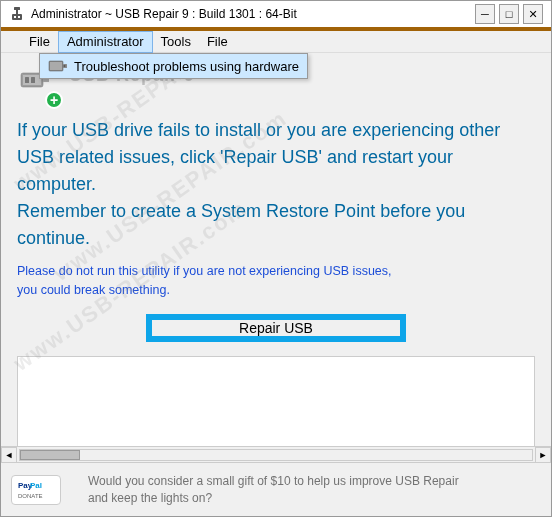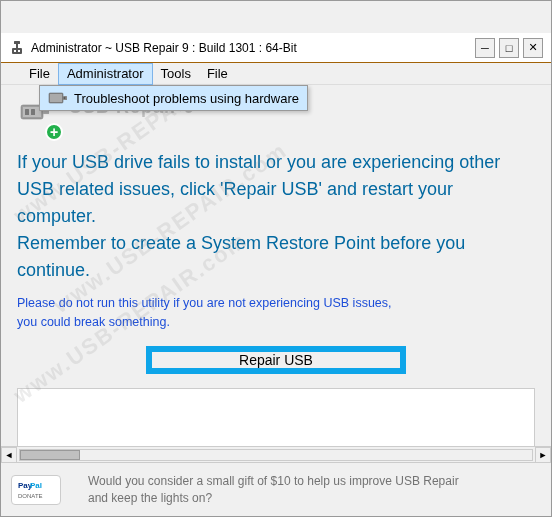--- a/index.html
+++ b/index.html
@@ -21,23 +21,22 @@
       display: flex;
       flex-direction: column;
     }
 
     .title-bar {
       background: #fff;
       height: 30px;
       display: flex;
       align-items: center;
       padding: 0 8px;
-      border-bottom: 1px solid #a16207;
-      flex-shrink: 0;
-      margin-top: 32px;
+      border-bottom: 4px solid #a16207;
+      flex-shrink: 0;
     }
 
     .title-bar-icon {
       width: 16px;
       height: 16px;
       margin-right: 6px;
       flex-shrink: 0;
     }
 
     .title-bar-text {

